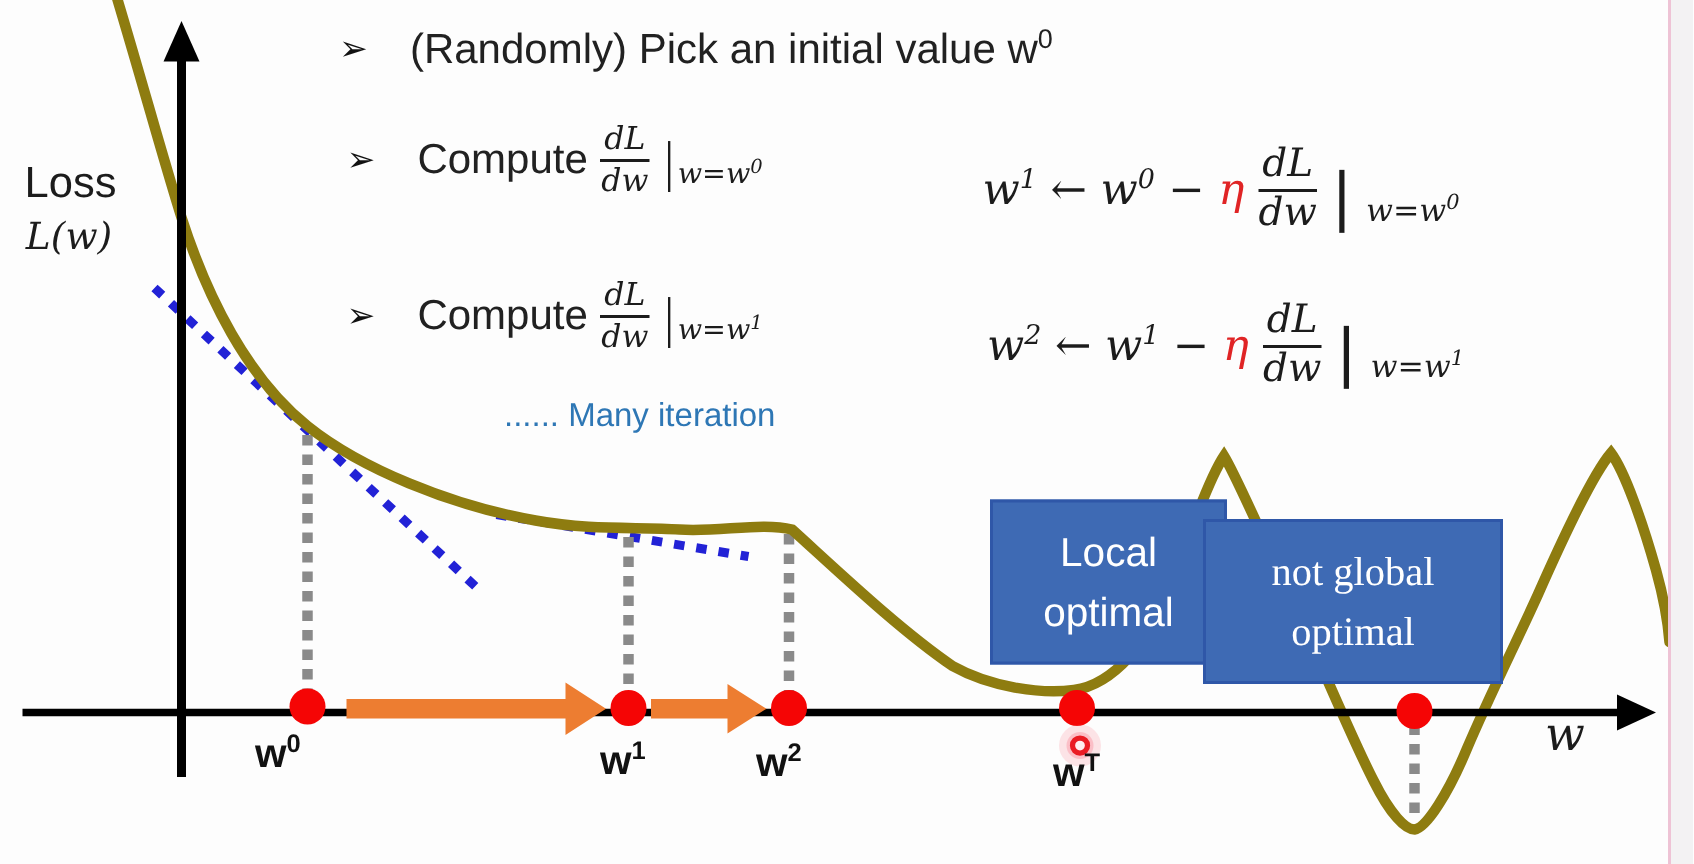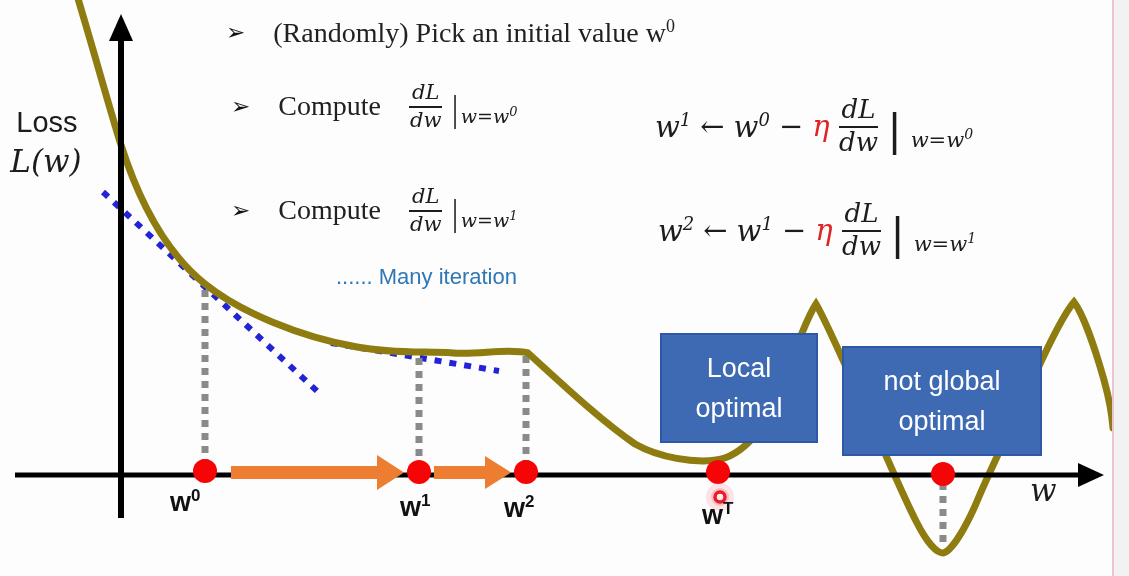--- a/index.html
+++ b/index.html
@@ -12,40 +12,40 @@
   
   .right-strip {
     position:absolute; top:0; right:0; width:15px; height:576px;
     background:#f3f2f3; border-left:2px solid #eec3d5; z-index:30;
   }
 
   
   .loss-label { position:absolute; left:6px; top:106px; width:82px; text-align:center;
     font-size:29px; color:#1c1c1c; z-index:5; }
   .loss-math  { position:absolute; left:0px; top:143px; width:92px; text-align:center;
-    font-family:"DejaVu Serif", serif; font-style:italic; font-size:31px; color:#1c1c1c; z-index:5; }
+    font-family:"DejaVu Serif", serif; font-style:italic; font-size:25px; color:#1c1c1c; z-index:5; }
   .x-label { position:absolute; left:1030px; top:472px; font-family:"DejaVu Serif", serif;
     font-style:italic; font-size:31px; color:#1c1c1c; z-index:5; }
 
   .pt-label { position:absolute; font-size:27px; font-weight:600; color:#111; z-index:6; }
   .pt-label sup { font-size:17px; }
   .pt-w0 { left:170px; top:486px; }
   .pt-w1 { left:400px; top:491px; }
   .pt-w2 { left:504px; top:492px; }
   .pt-wT { left:702px; top:499px;text-align:right; }
 
   
   .bullet-row { position:absolute; display:flex; align-items:center; z-index:5; }
   .marker { font-size:23px; color:#111; margin-right:28px; }
-  .b-text { font-size:28px; color:#212121;font-family:Liberation Serif, serif; }
+  .b-text { font-size:28px; color:#212121; }
   .b-text sup { font-size:18px; }
   .row-b1 { left:226px; top:16px; }
   .row-b2 { left:231px; top:76px; height:60px; }
   .row-b3 { left:231px; top:180px; height:60px; }
-  .row-b2 .b-text, .row-b3 .b-text { margin-right:24px; }
+  .row-b2 .b-text, .row-b3 .b-text { margin-right:4px; }
 
   .frac { display:inline-flex; flex-direction:column; align-items:center;
     font-family:"DejaVu Serif", serif; font-style:italic; font-size:21px;
     line-height:1.15; color:#1c1c1c; margin:0 4px; }
   .frac .num { border-bottom:2px solid #1c1c1c; padding:0 3px 1px; }
   .pipe { font-family:"DejaVu Sans", sans-serif; font-weight:300; color:#1c1c1c;
     font-size:34px; margin-left:3px; transform:translateY(3px); }
   .mathsub { font-family:"DejaVu Serif", serif; font-style:italic; font-size:19px;
     color:#1c1c1c; transform:translateY(10px); display:inline-block; }
   .mathsub sup { font-size:13px; }
@@ -65,21 +65,21 @@
   .eta { color:#e02425; }
   .row-f1 { left:655px; top:84px; height:84px; }
   .row-f2 { left:658px; top:188px; height:84px; }
   .tok { display:inline-block; }
 
   
   .callout { position:absolute; background:#3e6ab4; border:2px solid #2f57a8;
     color:#ffffff; text-align:center; font-size:27px; line-height:1.5;
     display:flex; flex-direction:column; justify-content:center; z-index:20; }
   .callout-local  { left:660px; top:333px; width:154px; height:106px; }
-  .callout-global { left:842px; top:346px; width:196px; height:106px; }
+  .callout-global { left:802px; top:346px; width:196px; height:106px;font-family:Liberation Serif, serif; }
 </style>
 </head>
 <body>
 
 <div class="stage">
 
   <svg width="1129" height="576" viewBox="0 0 1129 576">
 
     <line x1="103" y1="192" x2="317" y2="391" fill="none" stroke-width="6" stroke-dasharray="7 8" stroke="#2222d6"></line>
     <line x1="331" y1="343" x2="499" y2="371" fill="none" stroke-width="6" stroke-dasharray="7 8" stroke="#2222d6"></line>

